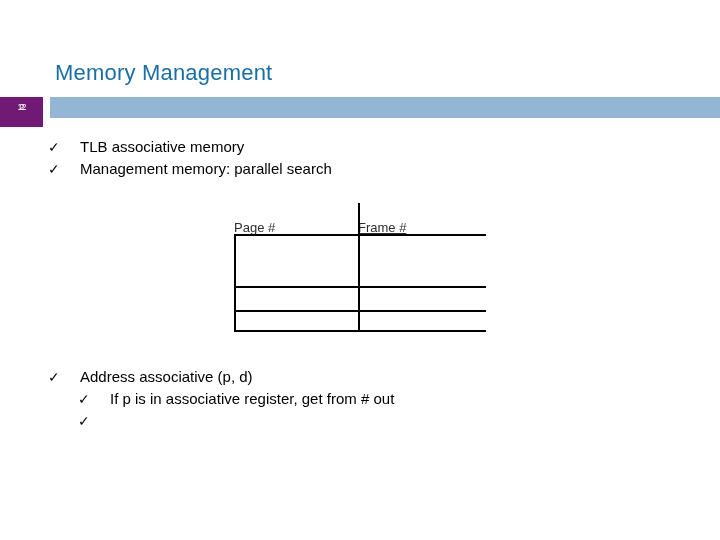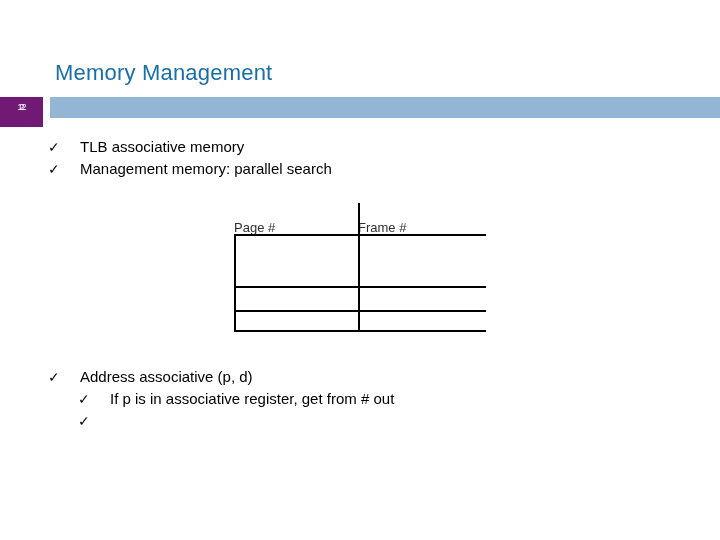--- a/index.html
+++ b/index.html
@@ -119,21 +119,21 @@
   .tlb-header-cell {
     position: absolute;
     top: 0;
     height: 31px;
     line-height: 26px;
     font-size: 13px;
     color: #2f2f2f;
     margin-top: 12px;
   }
   .tlb-header-page  { left: 0px;   width: 124px; }
-  .tlb-header-frame { left: 124px; width: 128px; }
+  .tlb-header-frame { left: 124px; width: 128px; text-decoration: underline; }
 
   .tlb-vline {
     position: absolute;
     left: 124px;
     top: 0;
     width: 2px;
     height: 128px;
     background: #000000;
   }
   .tlb-hline {

